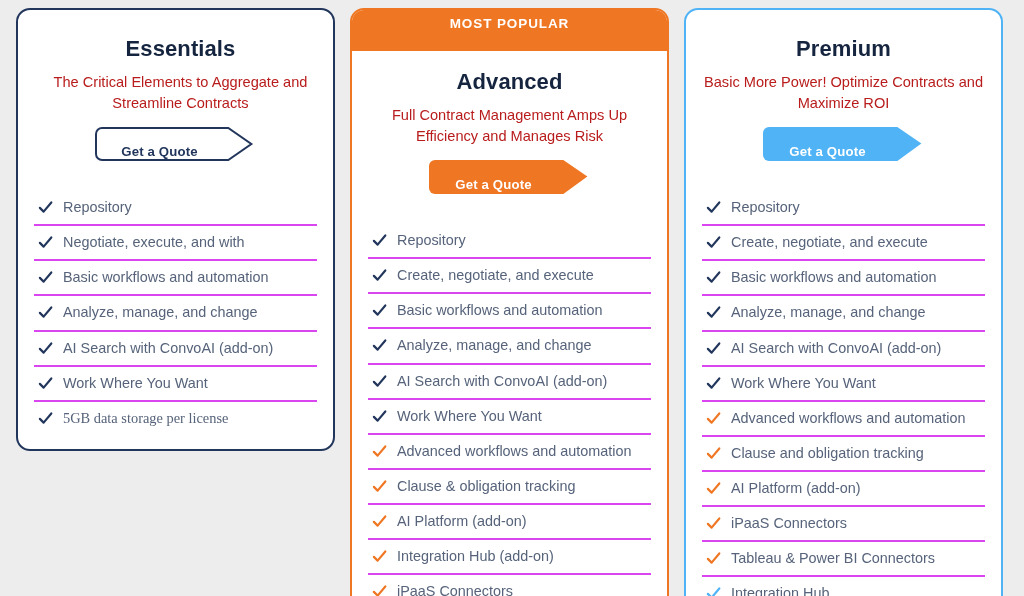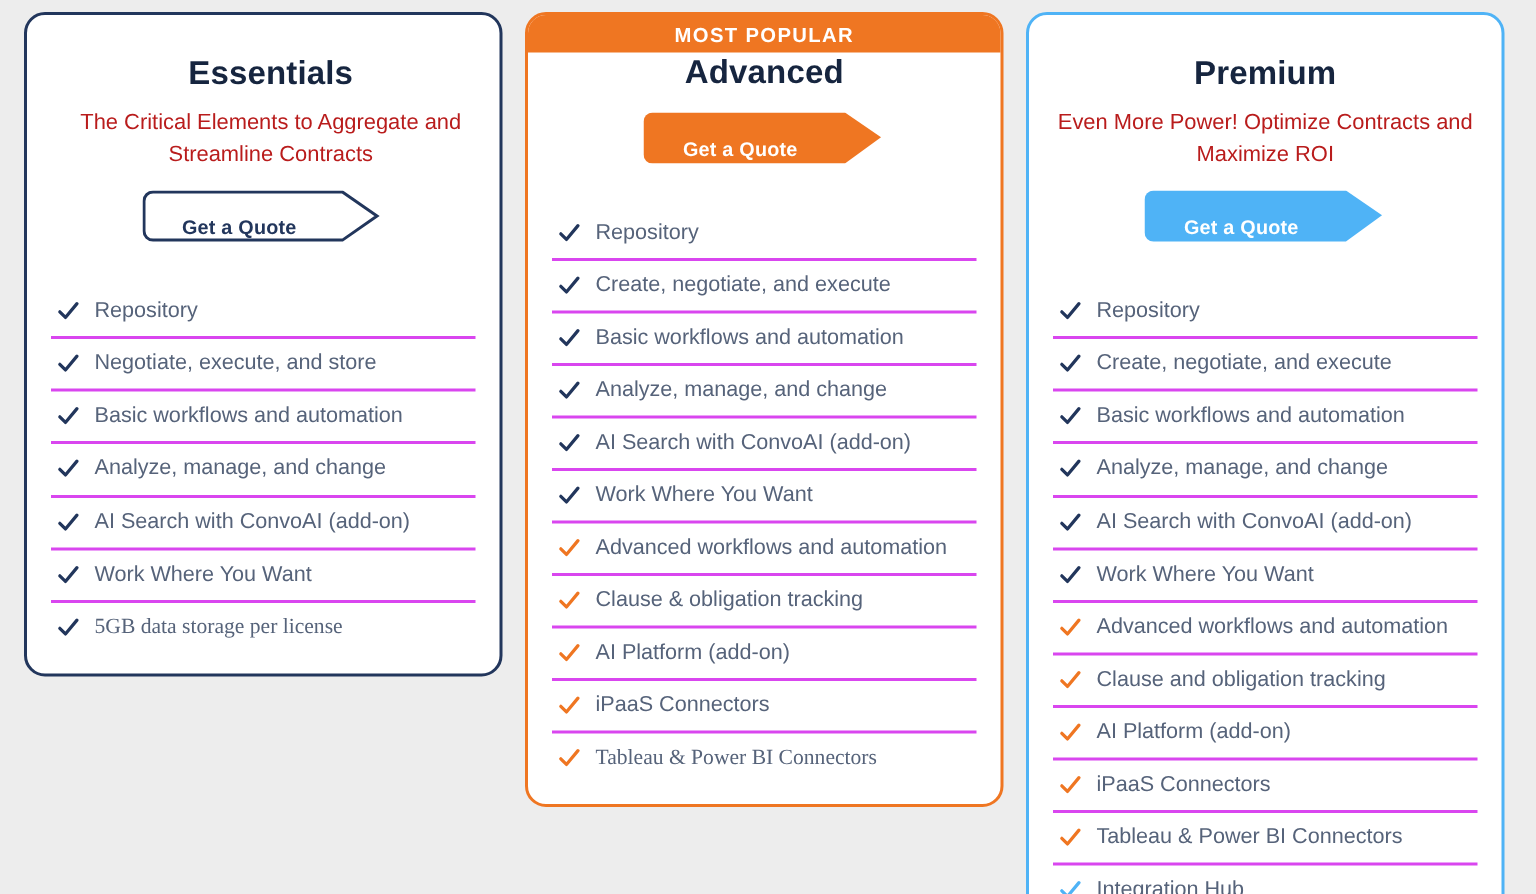--- a/index.html
+++ b/index.html
@@ -43,31 +43,31 @@
   }
 
   
   .banner {
     background: #ef7622;
     color: #ffffff;
     text-align: center;
     font-size: 13.5px;
     font-weight: bold;
     letter-spacing: 0.9px;
-    padding: 7px 0 4px 0;
+    padding: 7px 0 20px 0;
     margin: -1px -1px 0 -1px;
   }
 
   
   .card-head {
     padding: 0 18px;
     text-align: center;
   }
   .card--essentials .card-head { padding-top: 26px; margin-left: 10px; }
-  .card--advanced  .card-head { }
+  .card--advanced  .card-head { padding-top: 18px; }
   .card--premium   .card-head { padding-top: 26px; }
 
   .plan-title {
     font-size: 22px;
     font-weight: bold;
     color: #16253f;
     letter-spacing: 0.1px;
   }
 
   .plan-sub {
@@ -168,21 +168,21 @@
             </svg>
           </span>
           <span class="feature-label">Repository</span>
         </li>
         <li class="feature">
           <span class="check">
             <svg viewBox="0 0 16 16" aria-hidden="true">
               <path d="M2 8.4 L6 12.4 L14.2 2.6" fill="none" stroke="#22365c" stroke-width="2.3" stroke-linecap="round" stroke-linejoin="round"></path>
             </svg>
           </span>
-          <span class="feature-label">Negotiate, execute, and store</span>
+          <span class="feature-label">Negotiate, execute, and with</span>
         </li>
         <li class="feature">
           <span class="check">
             <svg viewBox="0 0 16 16" aria-hidden="true">
               <path d="M2 8.4 L6 12.4 L14.2 2.6" fill="none" stroke="#22365c" stroke-width="2.3" stroke-linecap="round" stroke-linejoin="round"></path>
             </svg>
           </span>
           <span class="feature-label">Basic workflows and automation</span>
         </li>
         <li class="feature">
@@ -216,20 +216,21 @@
             </svg>
           </span>
           <span class="feature-label">5GB data storage per license</span>
         </li>
       </ul>
     </div>
     <div class="card card--advanced">
       <div class="banner">MOST POPULAR</div>
       <div class="card-head">
         <div class="plan-title">Advanced</div>
+        <div class="plan-sub">Full Contract Management Amps Up Efficiency and Manages Risk</div>
       </div>
       <div class="btn-row">
         <button class="quote-btn quote-btn--orange">
           <svg class="btn-shape" viewBox="0 0 160 34" preserveAspectRatio="none">
             <path d="M6 0 H134 L158 16.5 L134 34 H6 A6 6 0 0 1 0 28 V6 A6 6 0 0 1 6 0 Z" fill="#ef7622"></path>
           </svg>
           <span class="btn-label">Get a Quote</span>
         </button>
       </div>
       <ul class="features">
@@ -304,36 +305,44 @@
             </svg>
           </span>
           <span class="feature-label">AI Platform (add-on)</span>
         </li>
         <li class="feature">
           <span class="check">
             <svg viewBox="0 0 16 16" aria-hidden="true">
               <path d="M2 8.4 L6 12.4 L14.2 2.6" fill="none" stroke="#ef7622" stroke-width="2.3" stroke-linecap="round" stroke-linejoin="round"></path>
             </svg>
           </span>
+          <span class="feature-label">Integration Hub (add-on)</span>
+        </li>
+        <li class="feature">
+          <span class="check">
+            <svg viewBox="0 0 16 16" aria-hidden="true">
+              <path d="M2 8.4 L6 12.4 L14.2 2.6" fill="none" stroke="#ef7622" stroke-width="2.3" stroke-linecap="round" stroke-linejoin="round"></path>
+            </svg>
+          </span>
           <span class="feature-label">iPaaS Connectors</span>
         </li>
         <li class="feature">
           <span class="check">
             <svg viewBox="0 0 16 16" aria-hidden="true">
               <path d="M2 8.4 L6 12.4 L14.2 2.6" fill="none" stroke="#ef7622" stroke-width="2.3" stroke-linecap="round" stroke-linejoin="round"></path>
             </svg>
           </span>
           <span class="feature-label">Tableau &amp; Power BI Connectors</span>
         </li>
       </ul>
     </div>
     <div class="card card--premium">
       <div class="card-head">
         <div class="plan-title">Premium</div>
-        <div class="plan-sub">Even More Power! Optimize Contracts and Maximize ROI</div>
+        <div class="plan-sub">Basic More Power! Optimize Contracts and Maximize ROI</div>
       </div>
       <div class="btn-row">
         <button class="quote-btn quote-btn--blue">
           <svg class="btn-shape" viewBox="0 0 160 34" preserveAspectRatio="none">
             <path d="M6 0 H134 L158 16.5 L134 34 H6 A6 6 0 0 1 0 28 V6 A6 6 0 0 1 6 0 Z" fill="#4fb3f6"></path>
           </svg>
           <span class="btn-label">Get a Quote</span>
         </button>
       </div>
       <ul class="features">

